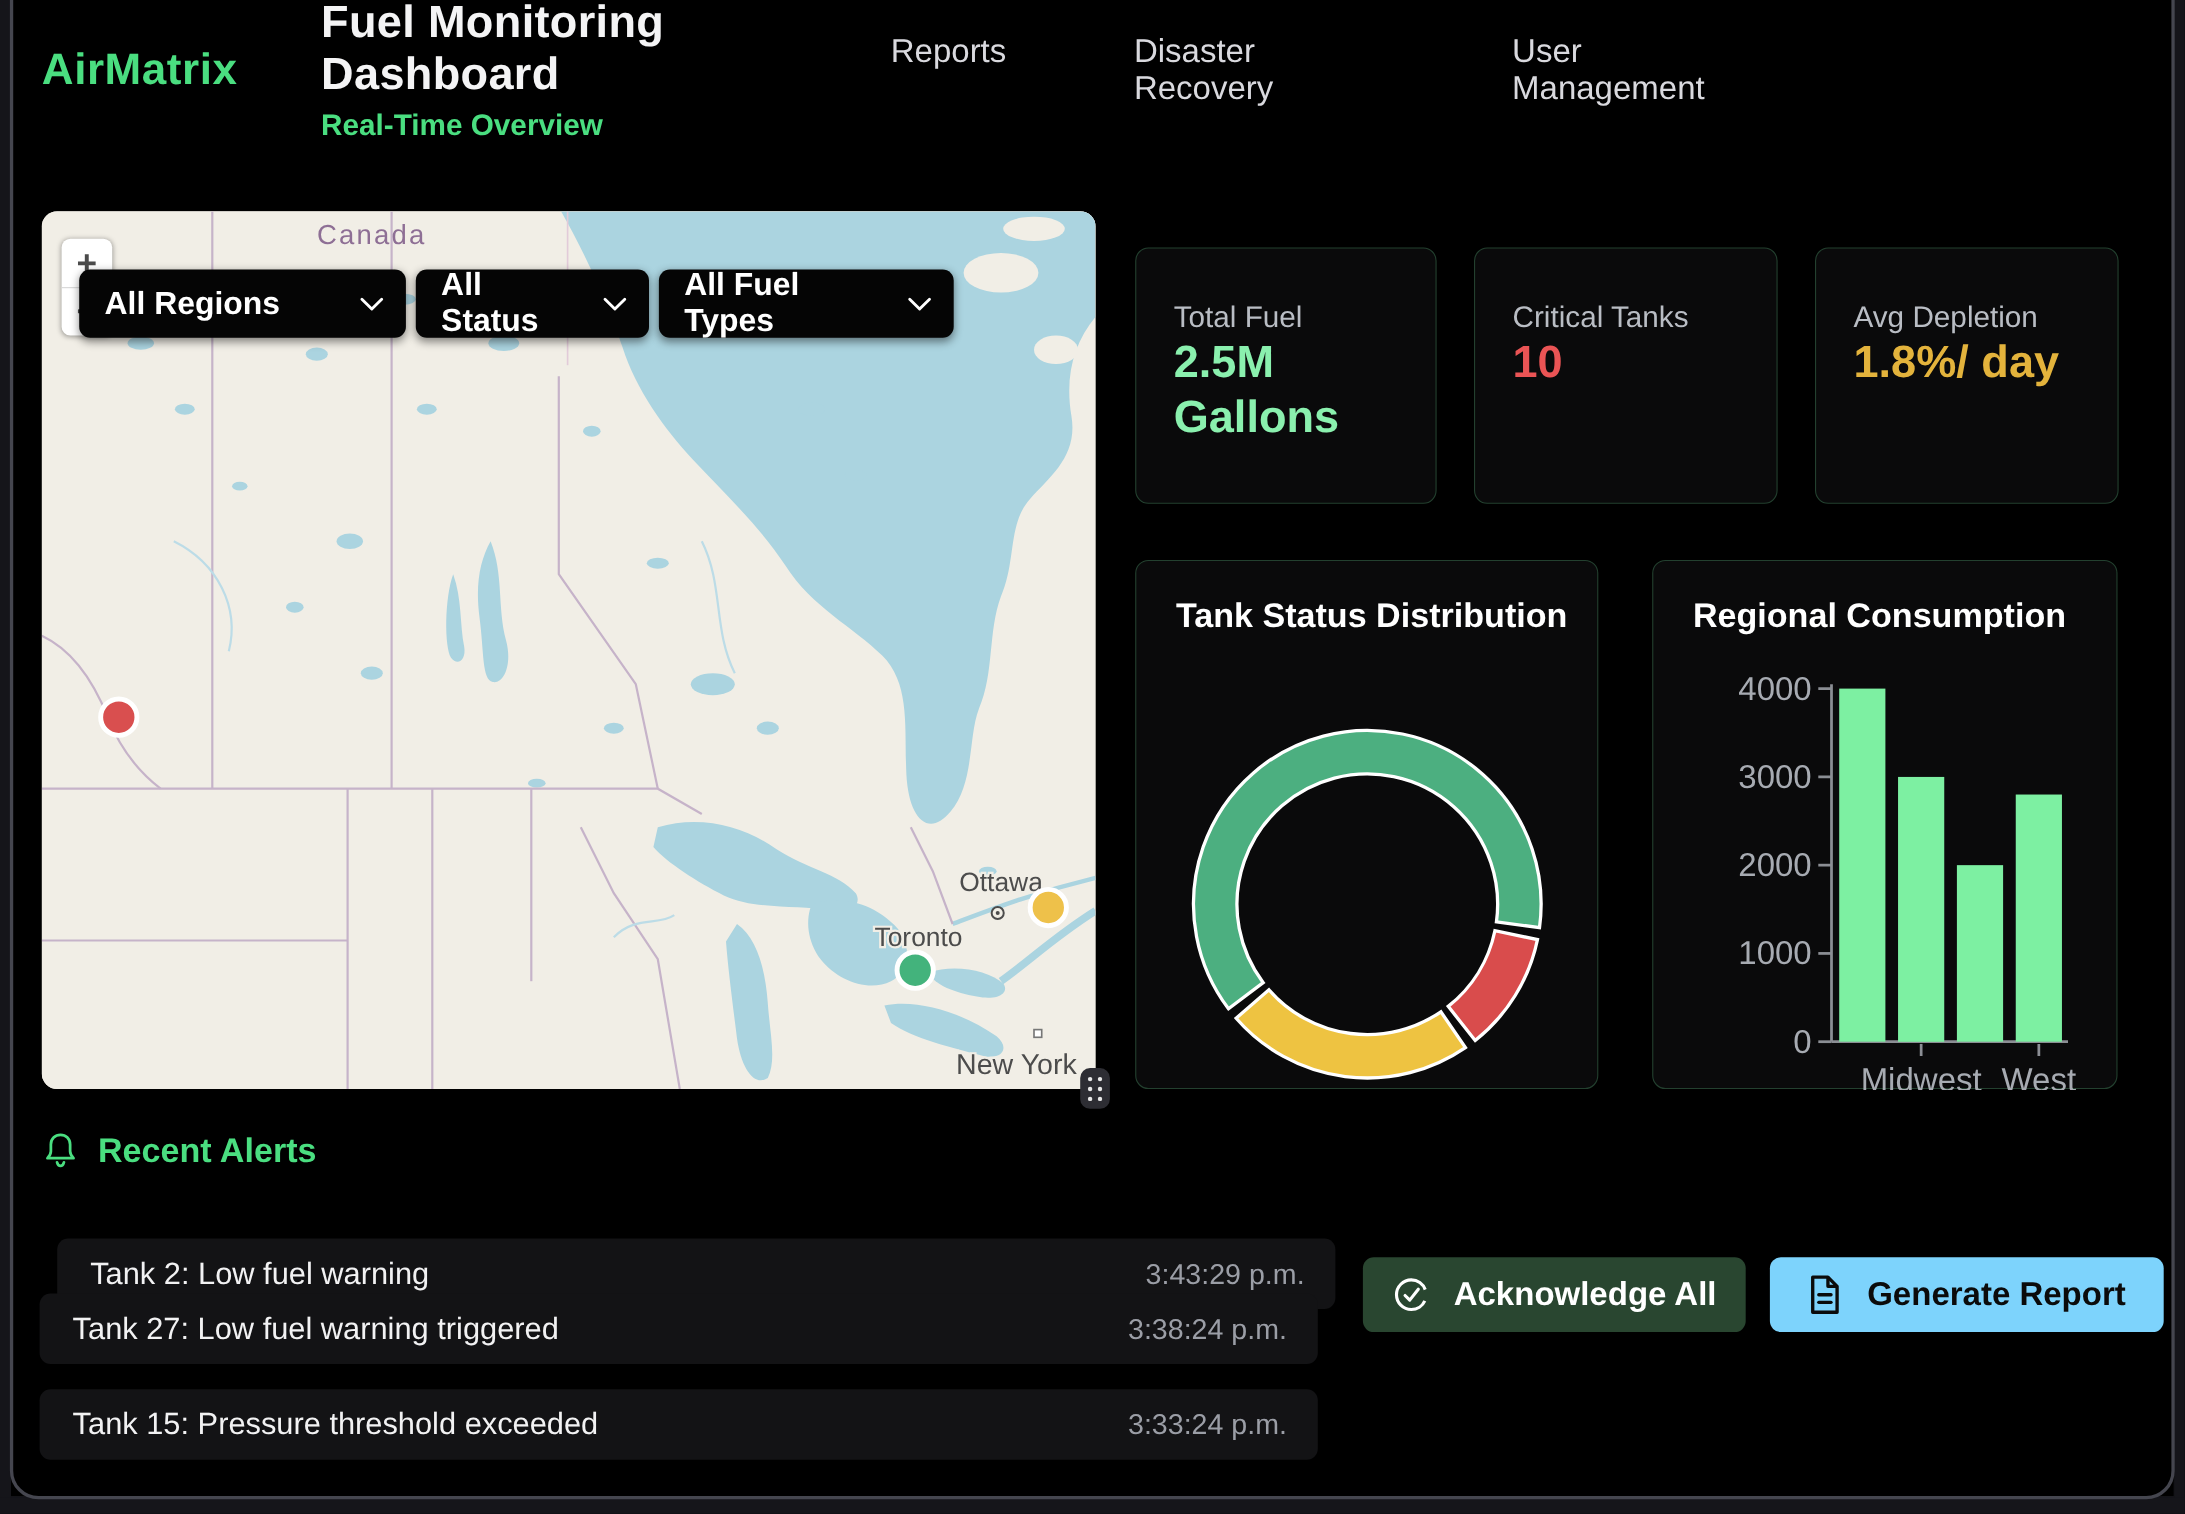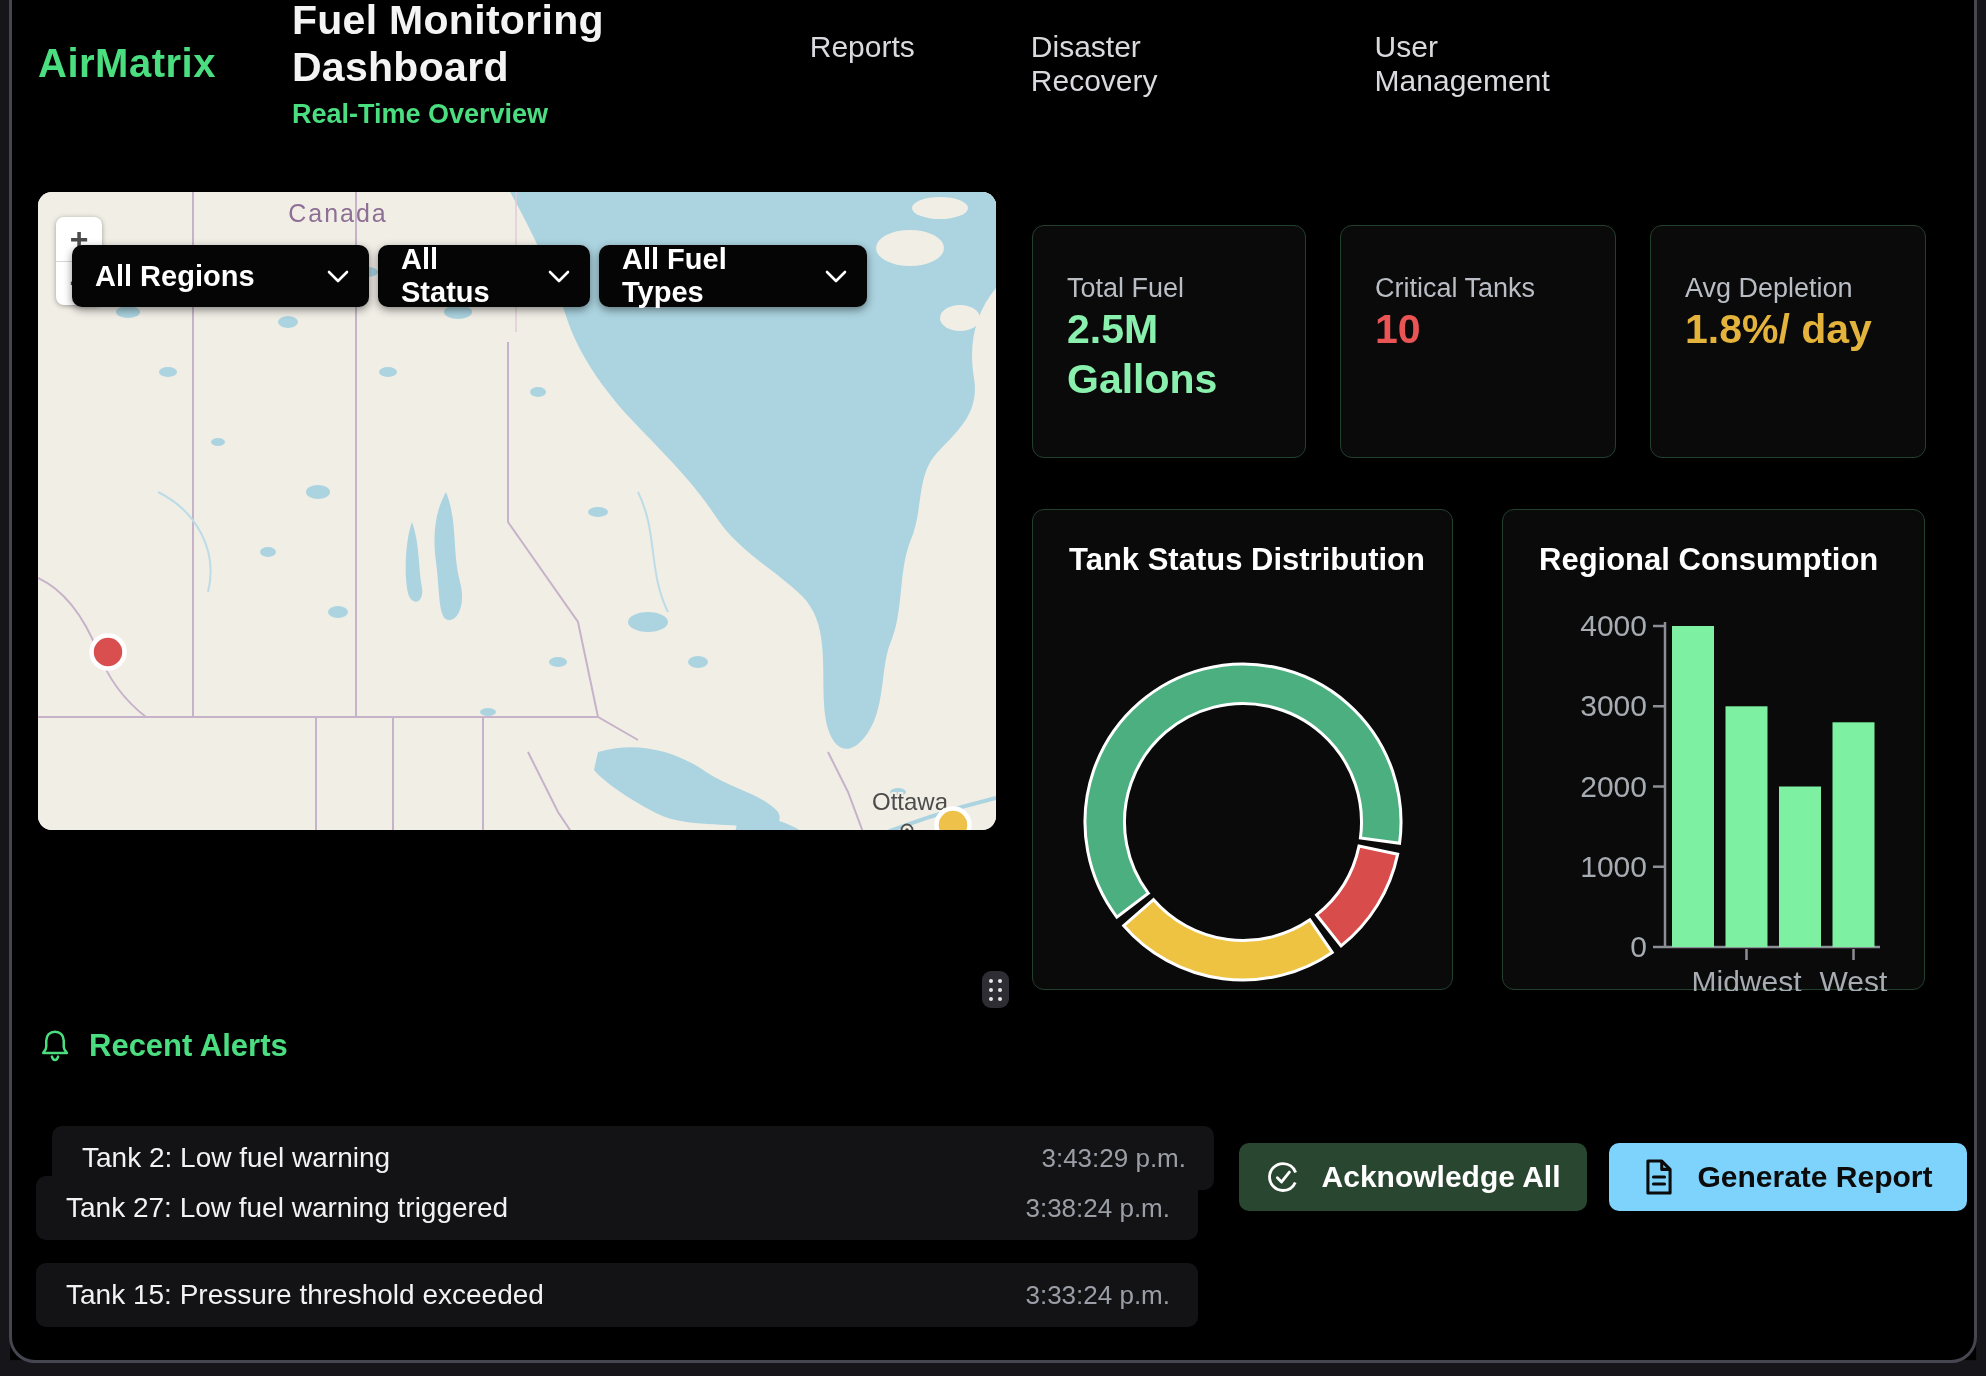--- a/index.html
+++ b/index.html
@@ -14,21 +14,21 @@
   .header { position:absolute; left:12px; top:0; width:1656px; height:127px;
             display:flex; align-items:center; background:#000; z-index:5; }
   .brand { margin-left:26px; font-size:40px; font-weight:800; color:#4ade80; letter-spacing:.5px; }
   .titleblock { margin-left:76px; }
   .title { font-size:41px; font-weight:700; color:#f4f4f5; letter-spacing:.3px; }
   .subtitle { margin-top:8px; font-size:27px; font-weight:600; color:#4ade80; }
   .nav { margin-left:auto; display:flex; gap:116px; padding-right:64px; }
   .nav-item { font-size:30px; color:#d9d9de; cursor:pointer; }
 
   
-  .map { position:absolute; left:38px; top:192px; width:958px; height:638px;
+  .map { position:absolute; left:38px; top:192px; width:958px; height:798px;
          border-radius:14px; overflow:hidden; background:#f1eee6; z-index:4; }
   .map svg.basemap { position:absolute; left:0; top:0; }
   .zoomctl { position:absolute; left:18px; top:25px; width:46px; background:#fff;
              border-radius:8px; box-shadow:0 1px 5px rgba(0,0,0,.35); overflow:hidden; z-index:6; }
   .zoomctl .zbtn { width:46px; height:44px; display:flex; align-items:center; justify-content:center;
                    font-size:32px; font-weight:700; color:#4b4b4b; cursor:pointer; }
   .zoomctl .zbtn + .zbtn { border-top:1px solid #d6d6d6; }
   .filters { position:absolute; left:34px; top:53px; display:flex; gap:9px; z-index:8;align-items:flex-end; }
   .filter { height:62px; background:#050505; border-radius:10px; display:flex; align-items:center;
             justify-content:space-between; padding:0 20px 0 23px; color:#fff; font-size:29px;

